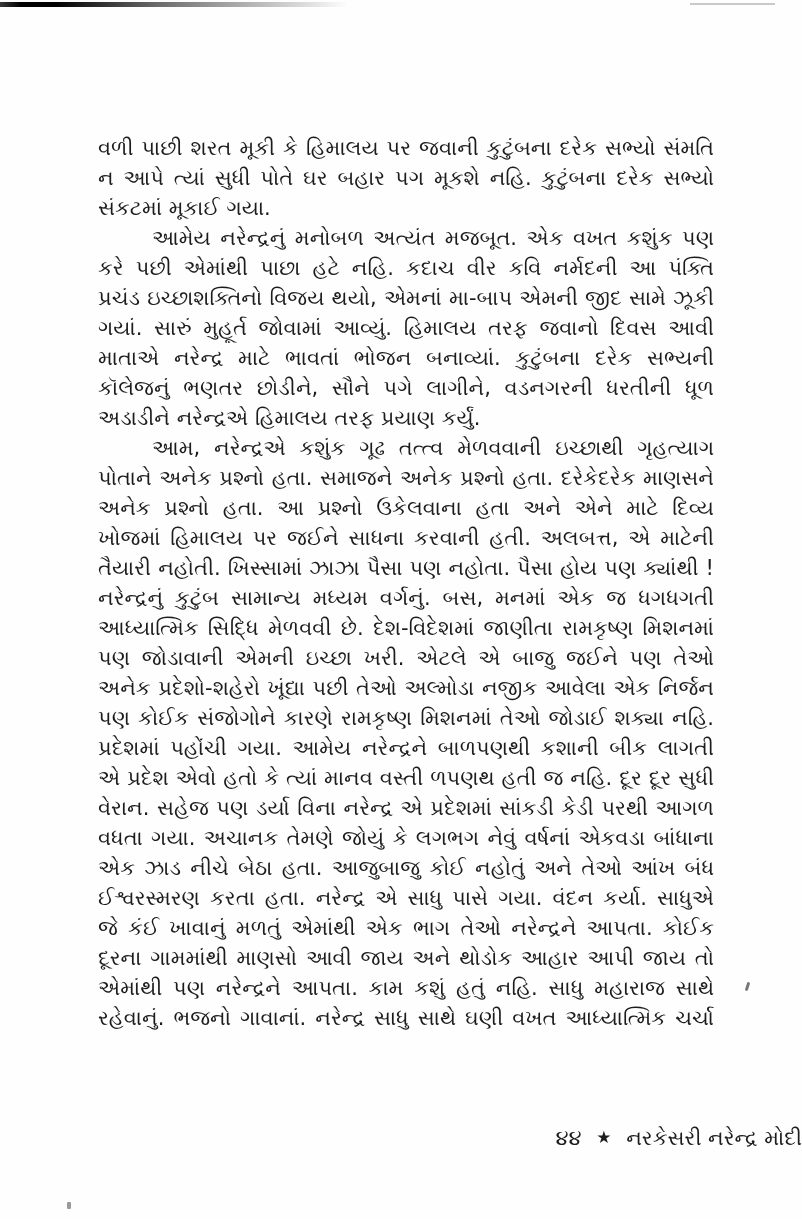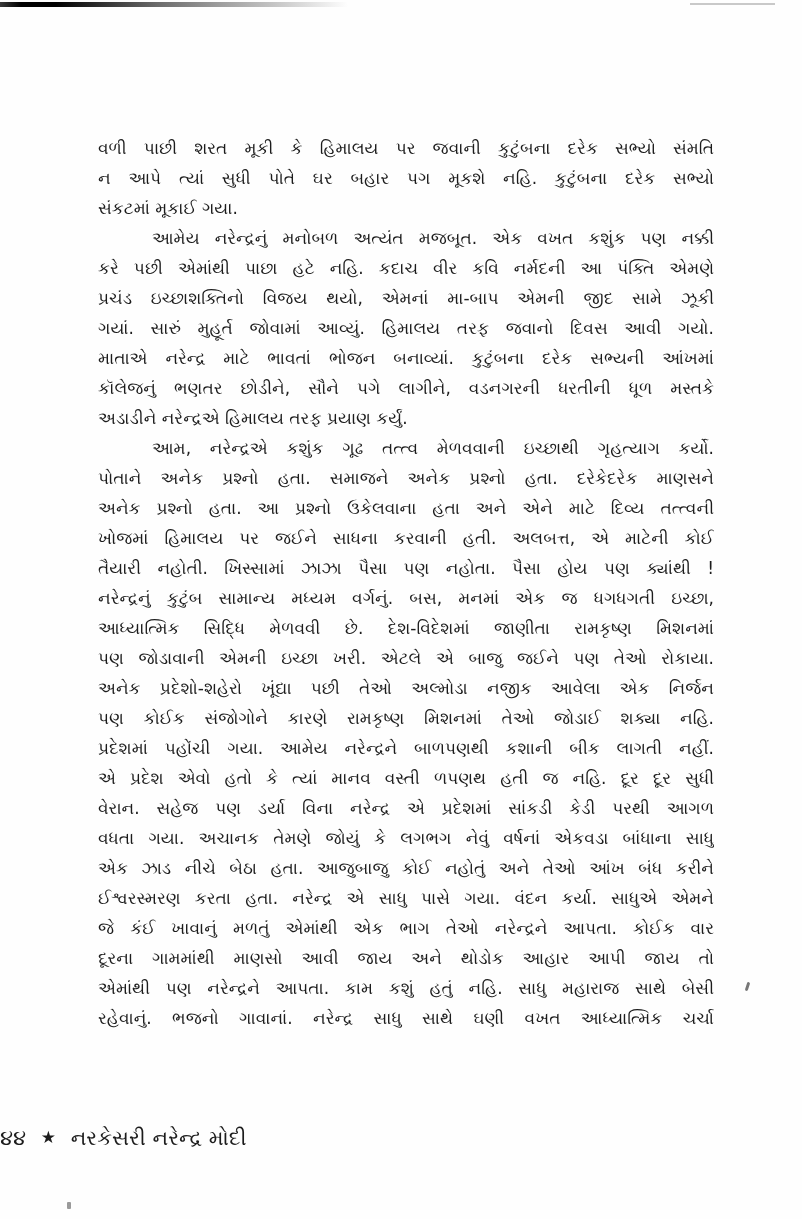--- a/index.html
+++ b/index.html
@@ -33,41 +33,41 @@
     width: 85px;
     height: 2px;
     background: #c9c9c9;
   }
   .text-block {
     position: absolute;
     left: 98px;
     top: 133px;
     width: 616px;
     color: #1c1c1c;
-    font-size: 17px;
+    font-size: 21px;
     line-height: 30px;
   }
   .line {
     height: 30px;
     overflow: hidden;
     text-align: justify;
     text-align-last: justify;
   }
   .line.last {
     text-align-last: left;
   }
   .line.indent {
     padding-left: 54px;
   }
   .footer {
     position: absolute;
     top: 1126px;
     left: 0;
     width: 802px;
-    text-align: left;
+    text-align: right;
     font-size: 21px;
     color: #1c1c1c;
     white-space: nowrap;
   }
   .footer .star {
     font-size: 17px;
     padding: 0 8px;
     vertical-align: 2px;
   }
   .stray-mark {

